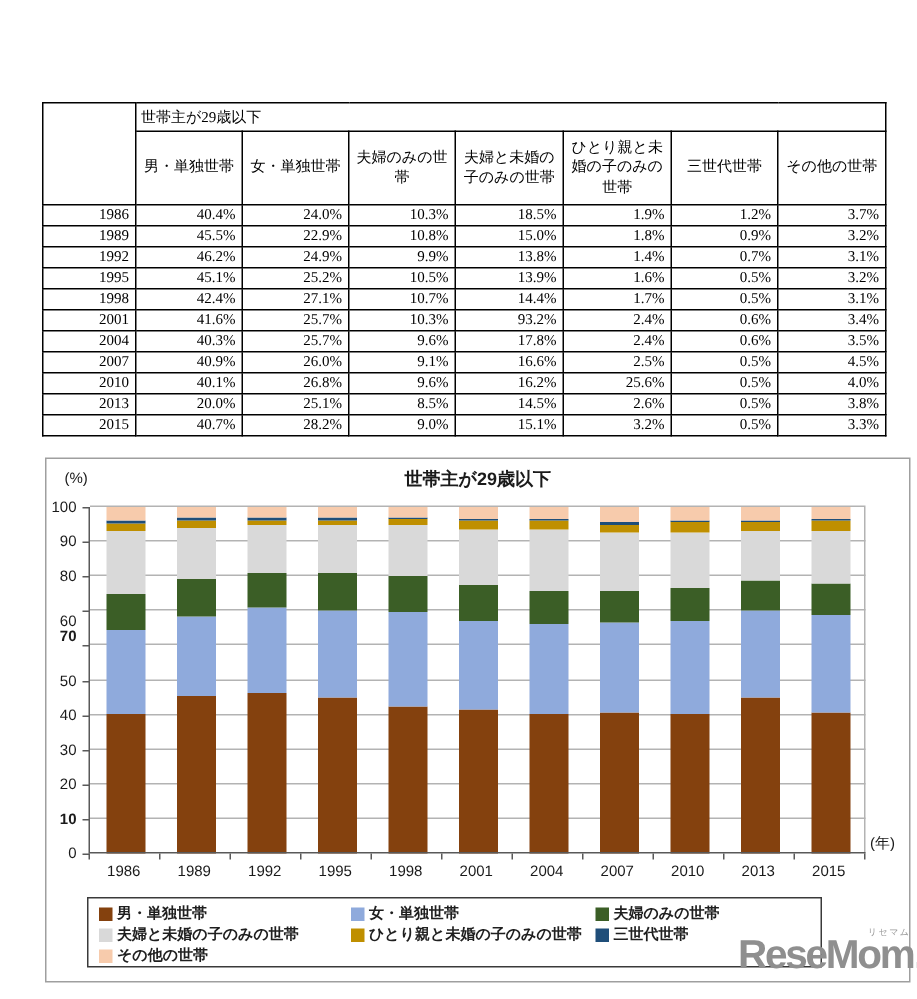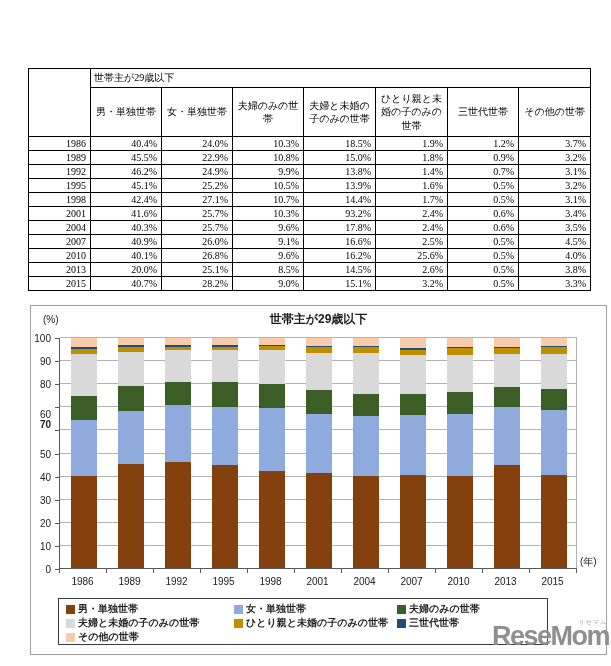--- a/index.html
+++ b/index.html
@@ -336,21 +336,21 @@
           <span class="legend-swatch" style="background: rgb(31, 78, 121);"></span>
           <span class="legend-label">三世代世帯</span>
         </div>
         <div class="legend-item">
           <span class="legend-swatch" style="background: rgb(247, 203, 172);"></span>
           <span class="legend-label">その他の世帯</span>
         </div>
       </div>
   <div class="ytick-label" style="width: 20px; top: 258px;">0</div>
       <div class="ytick-mark" style="left: 24px; width: 5px; height: 1px; top: 263px;"></div>
-      <div class="ytick-label" style="width: 20px; top: 234.9px;">10</div>
+      <div class="ytick-label" style="width: 20px; top: 234.9px; font-weight: bold;">10</div>
       <div class="ytick-mark" style="left: 24px; width: 5px; height: 1px; top: 239.9px;"></div>
       <div class="ytick-label" style="width: 20px; top: 211.8px;">20</div>
       <div class="ytick-mark" style="left: 24px; width: 5px; height: 1px; top: 216.8px;"></div>
       <div class="ytick-label" style="width: 20px; top: 188.7px;">30</div>
       <div class="ytick-mark" style="left: 24px; width: 5px; height: 1px; top: 193.7px;"></div>
       <div class="ytick-label" style="width: 20px; top: 165.6px;">40</div>
       <div class="ytick-mark" style="left: 24px; width: 5px; height: 1px; top: 170.6px;"></div>
       <div class="ytick-label" style="width: 20px; top: 142.5px;">50</div>
       <div class="ytick-mark" style="left: 24px; width: 5px; height: 1px; top: 147.5px;"></div>
       <div class="ytick-label" style="width: 20px; top: 103px;">60</div>

